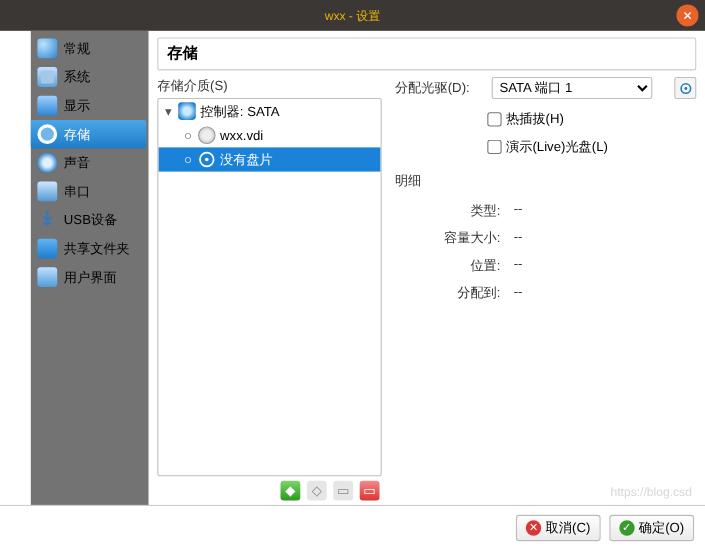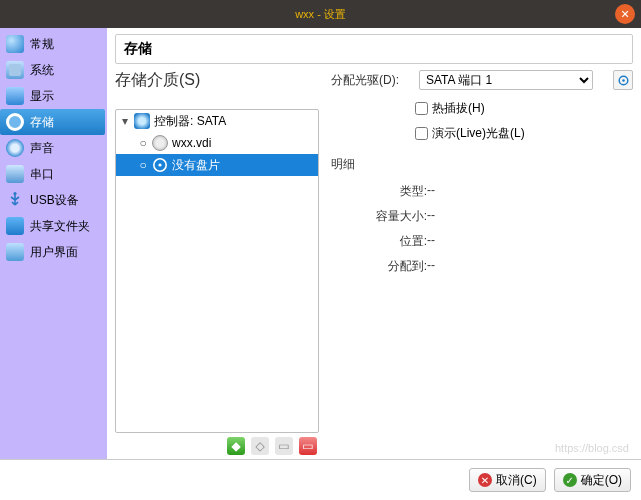--- a/index.html
+++ b/index.html
@@ -19,22 +19,22 @@
     background: #e8622a; display: flex; align-items: center; justify-content: center;
     color: #fff; font-size: 11px; cursor: pointer;
   }
 
   
   .content {
     display: flex; width: 641px; height: 432px; background: #fff;
     border-bottom: 1px solid #ccc;
   }
   .sidebar {
-    width: 107px; height: 100%; background: #c4b5fd;
-    padding-top: 3px; flex-shrink: 0;
+    width: 107px; height: 100%; background: #737373;
+    padding-top: 3px; flex-shrink: 0; margin-left: 28px;
   }
   .side-item {
     display: flex; align-items: center; gap: 6px;
     height: 26px; padding: 0 6px; cursor: pointer;
     border-radius: 2px; margin-right: 2px;
   }
   .side-item.selected {
     background: linear-gradient(#4aa6e8,#1e7dc9);
     color: #fff;
   }
@@ -63,21 +63,21 @@
   .page-title-box {
     height: 30px; border: 1px solid #ccc; border-radius: 2px;
     display: flex; align-items: center; padding: 0 8px;
     font-weight: bold; font-size: 14px; margin-bottom: 6px;
   }
 
   .columns { flex:1; display:flex; gap:12px; min-height:0; }
 
   
   .colL { width: 204px; display:flex; flex-direction:column; }
-  .section-label { font-size:16px; color:#333; margin-bottom:18px; }
+  .section-label { font-size:12px; color:#333; margin-bottom:2px; }
   .tree {
     border:1px solid #bfbfbf; border-radius:2px; flex:1;
     background:#fff; overflow:hidden;
   }
   .tree-row {
     display:flex; align-items:center; height:22px; font-size:12px;
     white-space:nowrap; cursor:pointer;
   }
   .tree-row.level0 { padding-left:4px; }
   .tree-row.level1 { padding-left:22px; }
@@ -118,21 +118,21 @@
   .look-btn {
     width:20px; height:20px; margin-left:4px; border:1px solid #bfbfbf;
     border-radius:2px; background:#f5f5f5; display:flex; align-items:center;
     justify-content:center; cursor:pointer;
   }
   .look-btn svg { width:13px; height:13px; }
   .chk-line { display:flex; align-items:center; margin:4px 0 4px 84px; gap:4px; }
   .chk-line input { width:13px; height:13px; }
   .detail-header { margin-top:10px; margin-bottom:6px; color:#333; }
   .detail-row { display:flex; margin:4px 0; }
-  .detail-row .k { width:96px; text-align:right; color:#333; margin-right:0; }
+  .detail-row .k { width:96px; text-align:right; color:#333; margin-right:12px; }
   .detail-row .v { color:#333; }
 
   
   .footer {
     height:40px; display:flex; align-items:center; justify-content:flex-end;
     gap:8px; padding:0 10px; background:#fff;
   }
   .dlg-btn {
     height:24px; border:1px solid #bbb; border-radius:3px;
     background:linear-gradient(#fdfdfd,#ebebeb);

